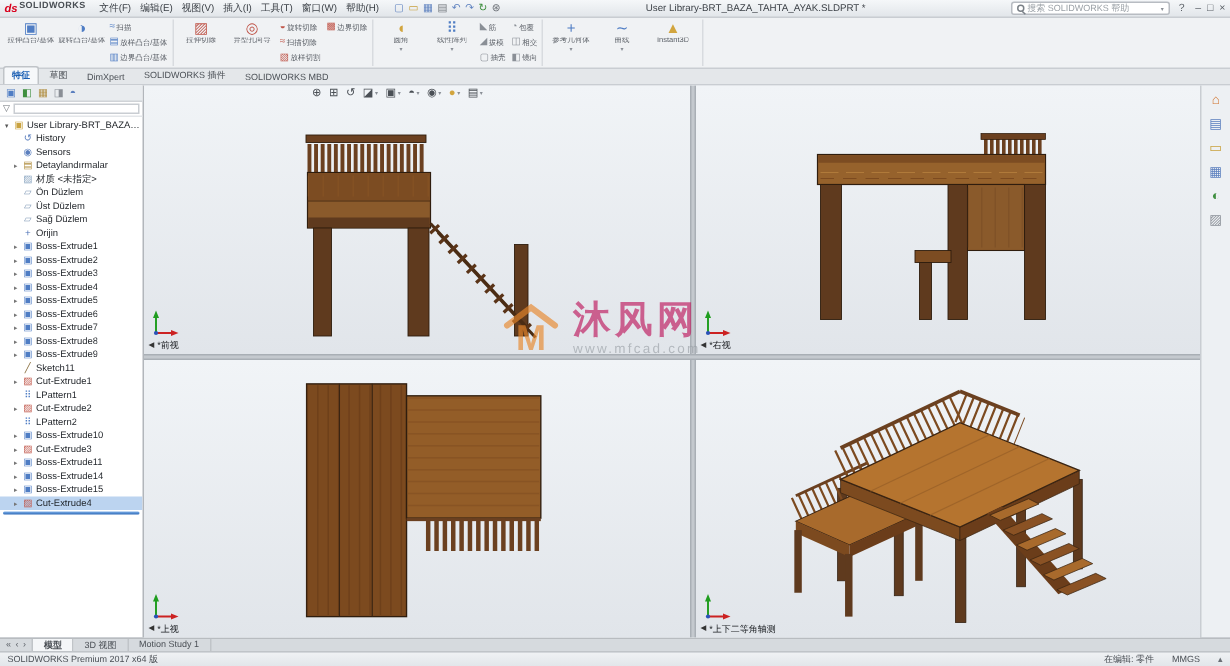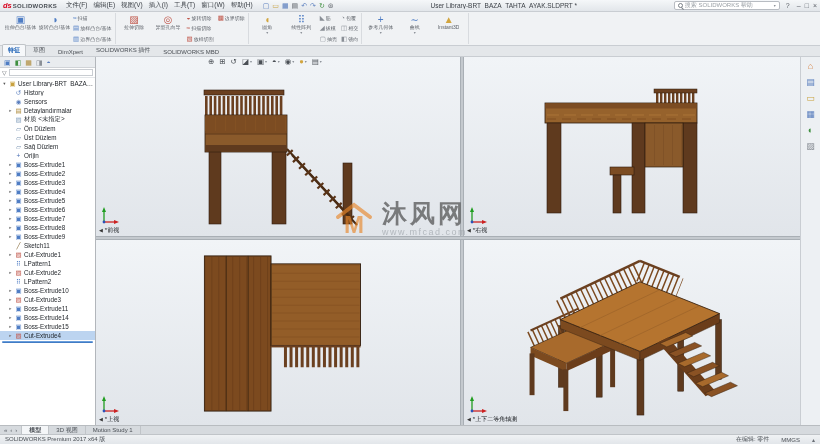--- a/index.html
+++ b/index.html
@@ -3,21 +3,21 @@
 <meta charset="utf-8">
 <style>
 *{margin:0;padding:0;box-sizing:border-box}
 html,body{width:820px;height:444px;overflow:hidden;background:#dfe3e8;
   font-family:"Liberation Sans","DejaVu Sans",sans-serif;font-size:7px;color:#333}
 .app{display:flex;flex-direction:column;width:820px;height:444px}
 
 
 .titlebar{height:12px;flex:0 0 12px;display:flex;align-items:center;gap:4px;padding:0 3px;
   background:linear-gradient(#f5f7f9,#e2e6ea);border-bottom:1px solid #c9cdd2;font-size:6.5px}
-.logo{display:flex;align-items:center;gap:1px;font-weight:bold}
+.logo{display:flex;align-items:flex-start;gap:1px;font-weight:bold}
 .logo .mark{color:#d9001d;font-size:7.5px;font-style:italic}
 .logo .name{color:#4a4f55;font-size:6px;letter-spacing:.3px}
 .menus{display:flex;gap:6px;color:#3a3f45;margin-left:5px}
 .menu-item{white-space:nowrap;cursor:default}
 .qat{display:flex;gap:3px;margin-left:6px;align-items:center}
 .qicon{font-size:7px;line-height:7px}
 .doc-title{flex:1;text-align:center;color:#3a3f45;white-space:nowrap;overflow:hidden}
 .search{display:flex;align-items:center;gap:2px;background:#fff;border:1px solid #b8bcc2;border-radius:2px;
   padding:0 3px;height:9px;width:106px;color:#9aa0a6;font-size:6px;flex:0 0 auto}
 .search .ph{flex:1;white-space:nowrap;overflow:hidden}
@@ -77,21 +77,21 @@
 .vsplit{position:absolute;left:364px;top:0;width:4px;height:100%;background:#c4c9ce;border-left:1px solid #a9afb5;border-right:1px solid #a9afb5;z-index:3}
 .hsplit{position:absolute;top:179px;left:0;width:100%;height:4px;background:#c4c9ce;border-top:1px solid #a9afb5;border-bottom:1px solid #a9afb5;z-index:3}
 .drawing{position:absolute;inset:0;width:100%;height:100%}
 .vplabel{position:absolute;left:3px;bottom:1px;display:flex;align-items:center;gap:2px;font-size:6px;color:#15181c;z-index:2}
 .vplabel .mk{font-size:5px;line-height:5px}
 .triad{position:absolute;left:4px;bottom:10px;z-index:2}
 .headsup{position:absolute;left:112px;top:1px;display:flex;align-items:center;gap:5px;z-index:5;color:#4a4f55}
 .hicon{display:flex;align-items:center;gap:1px}
 .hicon .hg{font-size:7.5px;line-height:8px}
 .watermark{position:absolute;left:236px;top:140px;display:flex;align-items:center;gap:6px;opacity:.65;z-index:4;pointer-events:none}
-.wm-text .t1{font-size:25px;line-height:26px;font-weight:bold;color:#404040;letter-spacing:3px;font-family:"Liberation Serif","DejaVu Serif",serif}
+.wm-text .t1{font-size:25px;line-height:26px;font-weight:bold;color:#be185d;letter-spacing:3px;font-family:"Liberation Serif","DejaVu Serif",serif}
 .wm-text .t2{font-size:9px;color:#9aa0a6;letter-spacing:1.5px}
 
 
 .taskpane{width:20px;flex:0 0 20px;background:#edf0f3;border-left:1px solid #c9cdd2;display:flex;flex-direction:column;align-items:center;padding-top:5px;gap:7px}
 .tpicon{font-size:9px;line-height:9px}
 
 
 .bottomtabs{height:9px;flex:0 0 9px;background:#d6dade;border-top:1px solid #b8bcc0;display:flex;align-items:stretch;font-size:6px;color:#4a4f55}
 .btnav{display:flex;align-items:center;gap:3px;padding:0 4px;border-right:1px solid #c0c4c8}
 .btnav span{font-size:6px;line-height:6px}

